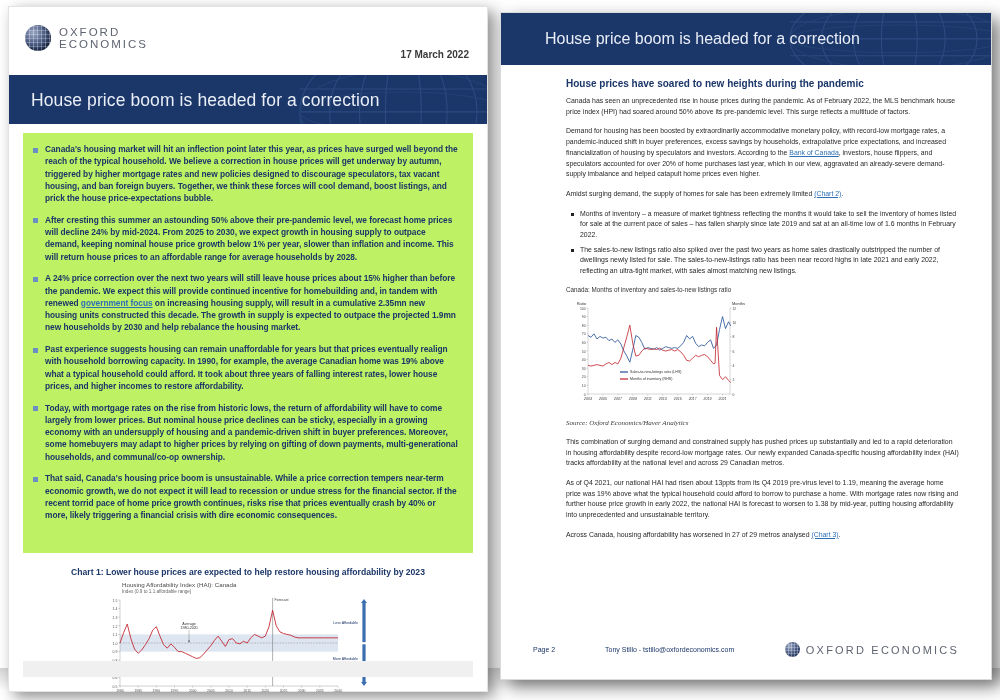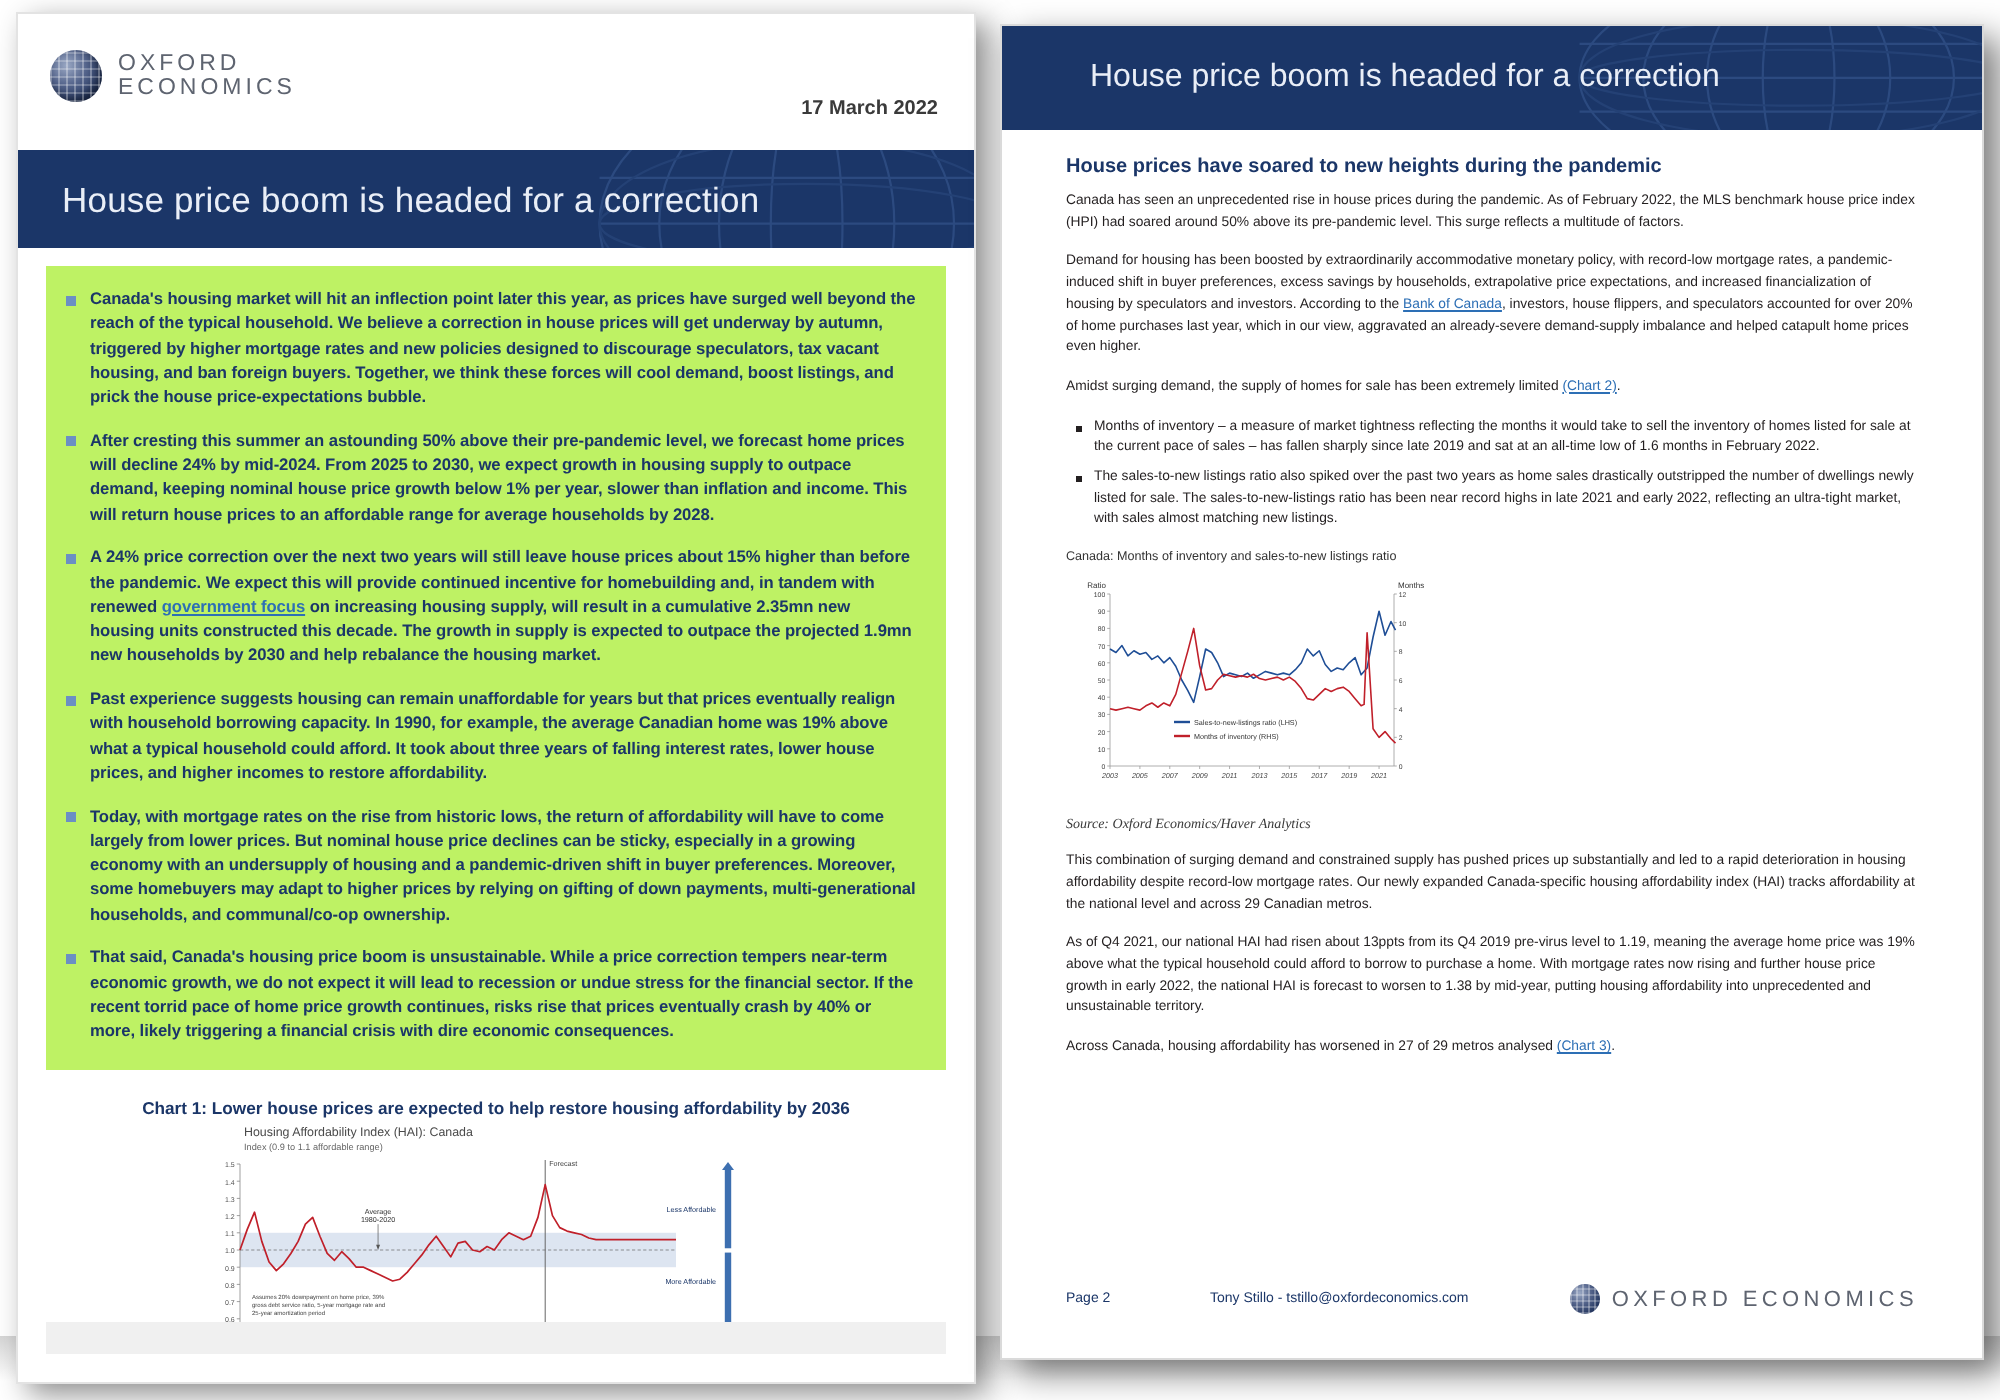--- a/index.html
+++ b/index.html
@@ -48,40 +48,40 @@
   .band{
     background:#1b3668;color:#fff;padding:11px 0 13px 22px;position:relative;overflow:hidden;
   }
   .band .arcs{position:absolute;inset:0;opacity:.55;}
   .band-kicker{font-size:13.5px;font-weight:700;letter-spacing:.1px;position:relative;z-index:2;}
   .band-title{font-size:17.5px;font-weight:400;margin-top:4px;letter-spacing:.1px;color:#e9eef7;position:relative;z-index:2;}
 
   
   .bullets{background:#bef264;margin:9px 14px 0 14px;padding:10px 14px 12px 10px;}
   .blt{display:flex;gap:7px;margin-bottom:9.5px;}
-  .blt:last-child{margin-bottom:2px;}
+  .blt:last-child{margin-bottom:20px;}
   .sq{width:5px;height:5px;background:#6b8fc4;margin-top:4.5px;flex:0 0 auto;}
   .blt p{margin:0;font-size:8.35px;line-height:1.47;color:#1b3668;font-weight:700;letter-spacing:-.04px;}
   .blt a{color:#2d6fb5;text-decoration:underline;}
 
   
   .chart1-title{margin:14px 14px 0 14px;text-align:center;font-size:8.6px;font-weight:700;color:#1b3668;}
   .c1-area{position:relative;margin:4px auto 0 auto;width:300px;height:128px;}
   .c1-sub{font-size:6.2px;color:#4a4a4a;margin-left:24px;}
   .c1-unit{font-size:4.6px;color:#666;margin-left:24px;margin-top:1px;}
 
   
   .p1-foot{position:absolute;left:14px;right:14px;bottom:14px;background:#f0f0f0;padding:8px 10px;}
   .p1-foot div{font-size:8.2px;color:#4a4a4a;line-height:1.5;font-weight:700;}
 
   
   .p2-band{background:#1b3668;color:#e9eef7;height:52px;position:relative;overflow:hidden;display:flex;align-items:center;}
   .p2-band .arcs{position:absolute;inset:0;opacity:.55;}
   .p2-title{font-size:16px;font-weight:400;padding-left:44px;position:relative;z-index:2;}
-  .p2-body{padding:13px 32px 0 32px;}
+  .p2-body{padding:13px 32px 0 32px;margin-left:33px;}
   .h2{font-size:10px;font-weight:700;color:#1b3668;margin:0 0 7px 0;}
   .p2-body p{margin:0 0 9px 0;font-size:6.9px;line-height:1.55;color:#231f20;}
   .p2-body a{color:#2d6fb5;text-decoration:underline;}
   ul.p2list{margin:0 0 9px 0;padding-left:14px;list-style:none;}
   ul.p2list li{position:relative;font-size:6.9px;line-height:1.55;color:#231f20;margin-bottom:4px;}
   ul.p2list li:before{content:"";position:absolute;left:-9px;top:4px;width:3px;height:3px;background:#231f20;}
   .c2-title{font-size:8.2px;font-weight:700;color:#1b3668;margin:1px 0 3px 0;}
   .c2-sub{font-size:6.3px;color:#333;margin-bottom:1px;}
   .c2-area{position:relative;width:318px;height:122px;margin-left:-4px;}
   .c2-src{font-size:7px;font-style:italic;color:#3a3a3a;font-family:"Liberation Serif",serif;margin:3px 0 10px 0;}
@@ -158,21 +158,21 @@
       <div class="blt">
         <span class="sq"></span>
         <p>Today, with mortgage rates on the rise from historic lows, the return of affordability will have to come largely from lower prices. But nominal house price declines can be sticky, especially in a growing economy with an undersupply of housing and a pandemic-driven shift in buyer preferences. Moreover, some homebuyers may adapt to higher prices by relying on gifting of down payments, multi-generational households, and communal/co-op ownership.</p>
       </div>
       <div class="blt">
         <span class="sq"></span>
         <p>That said, Canada's housing price boom is unsustainable. While a price correction tempers near-term economic growth, we do not expect it will lead to recession or undue stress for the financial sector. If the recent torrid pace of home price growth continues, risks rise that prices eventually crash by 40% or more, likely triggering a financial crisis with dire economic consequences.</p>
       </div>
     </div>
 
-    <div class="chart1-title">Chart 1: Lower house prices are expected to help restore housing affordability by 2036</div>
+    <div class="chart1-title">Chart 1: Lower house prices are expected to help restore housing affordability by 2023</div>
 
     <div class="c1-area">
       <div class="c1-sub">Housing Affordability Index (HAI): Canada</div>
       <div class="c1-unit">Index (0.9 to 1.1 affordable range)</div>
       <svg id="svg-chart1" viewBox="0 0 300 108" width="300" height="108">
           <rect x="22" y="40.39999999999999" width="218" height="17.20000000000001" fill="#d7e0ef" opacity=".85"></rect>
           <line x1="22" y1="6" x2="22" y2="92" stroke="#888" stroke-width="0.4"></line>
           <line x1="22" y1="92" x2="240" y2="92" stroke="#888" stroke-width="0.4"></line>
           <line x1="20.4" y1="92" x2="22" y2="92" stroke="#888" stroke-width="0.4"></line>
           <text x="19.4" y="93.7" font-size="3.5" fill="#555" text-anchor="end" font-family="Liberation Sans, sans-serif">0.5</text>

